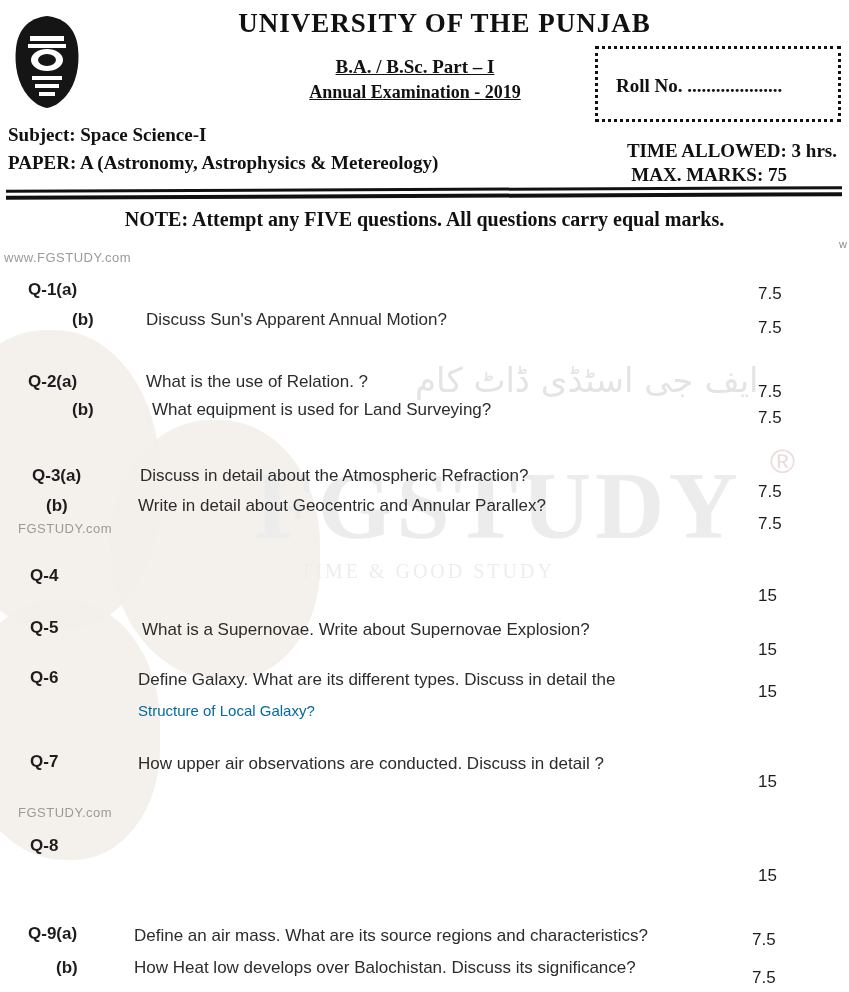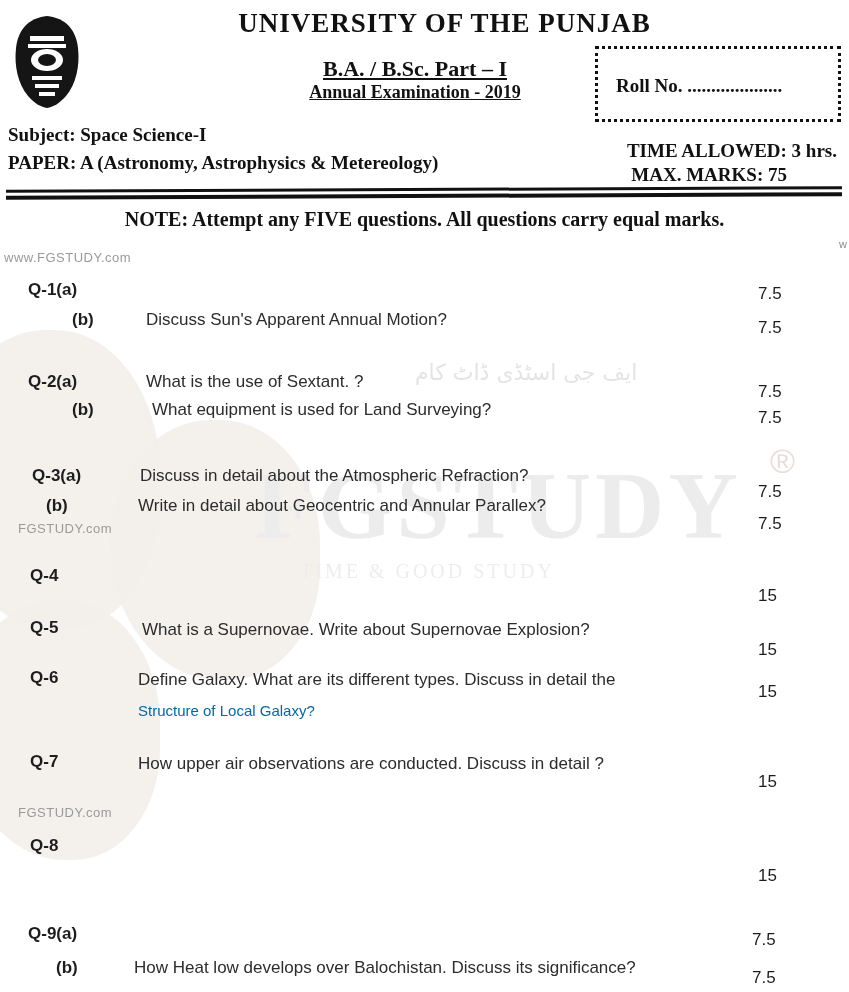--- a/index.html
+++ b/index.html
@@ -32,21 +32,21 @@
     color: #ececec;
     letter-spacing: 4px;
   }
   .wm-sub {
     font-family: "Liberation Serif", serif;
     font-size: 20px;
     color: #ededed;
     letter-spacing: 3px;
   }
   .wm-urdu {
-    font-size: 22px;
+    font-size: 34px;
     color: #e4e4e4;
     font-family: "DejaVu Sans", sans-serif;
   }
   .wm-reg { font-size: 34px; color: #e9dcdc; }
   .wm-blob {
     position: absolute;
     border-radius: 50% 50% 45% 55%;
     background: #f2eeea;
     opacity: .85;
   }
@@ -68,21 +68,21 @@
     font-weight: bold;
     letter-spacing: 1px;
     margin-left: 40px;
   }
   .exam-line1 {
     position: absolute;
     left: 250px;
     top: 56px;
     width: 330px;
     text-align: center;
-    font-size: 22px;
+    font-size: 19px;
     font-weight: bold;
     text-decoration: underline;
   }
   .exam-line2 {
     position: absolute;
     left: 250px;
     top: 82px;
     width: 330px;
     text-align: center;
     font-size: 18px;
@@ -259,21 +259,21 @@
   </div>
 
   <div class="qrow" style="left:0; top:54px; width:849px; height:30px;">
     <span class="qlabel" style="left:72px; top:4px;">(b)</span>
     <span class="qtext" style="left:146px; top:4px;">Discuss Sun's Apparent Annual Motion?</span>
     <span class="qmark" style="left:758px; top:12px;">7.5</span>
   </div>
 
   <div class="qrow" style="left:0; top:116px; width:849px; height:30px;">
     <span class="qlabel" style="left:28px; top:4px;">Q-2(a)</span>
-    <span class="qtext" style="left:146px; top:4px;">What is the use of Sextant. ?</span>
+    <span class="qtext" style="left:146px; top:4px;">What is the use of Relation. ?</span>
     <span class="qmark" style="left:758px; top:14px;">7.5</span>
   </div>
 
   <div class="qrow" style="left:0; top:142px; width:849px; height:30px;">
     <span class="qlabel" style="left:72px; top:6px;">(b)</span>
     <span class="qtext" style="left:152px; top:6px;">What equipment is used for Land Surveying?</span>
     <span class="qmark" style="left:758px; top:14px;">7.5</span>
   </div>
 
   <div class="qrow" style="left:0; top:210px; width:849px; height:30px;">
@@ -312,20 +312,21 @@
     <span class="qmark" style="left:758px; top:24px;">15</span>
   </div>
 
   <div class="qrow" style="left:0; top:580px; width:849px; height:30px;">
     <span class="qlabel" style="left:30px; top:4px;">Q-8</span>
     <span class="qmark" style="left:758px; top:34px;">15</span>
   </div>
 
   <div class="qrow" style="left:0; top:668px; width:849px; height:30px;">
     <span class="qlabel" style="left:28px; top:4px;">Q-9(a)</span>
+    <span class="qtext" style="left:134px; top:6px;">Define an air mass. What are its source regions and characteristics?</span>
     <span class="qmark" style="left:752px; top:10px;">7.5</span>
   </div>
 
   <div class="qrow" style="left:0; top:700px; width:849px; height:30px;">
     <span class="qlabel" style="left:56px; top:6px;">(b)</span>
     <span class="qtext" style="left:134px; top:6px;">How Heat low develops over Balochistan. Discuss its significance?</span>
     <span class="qmark" style="left:752px; top:16px;">7.5</span>
   </div>
 
 </div>

